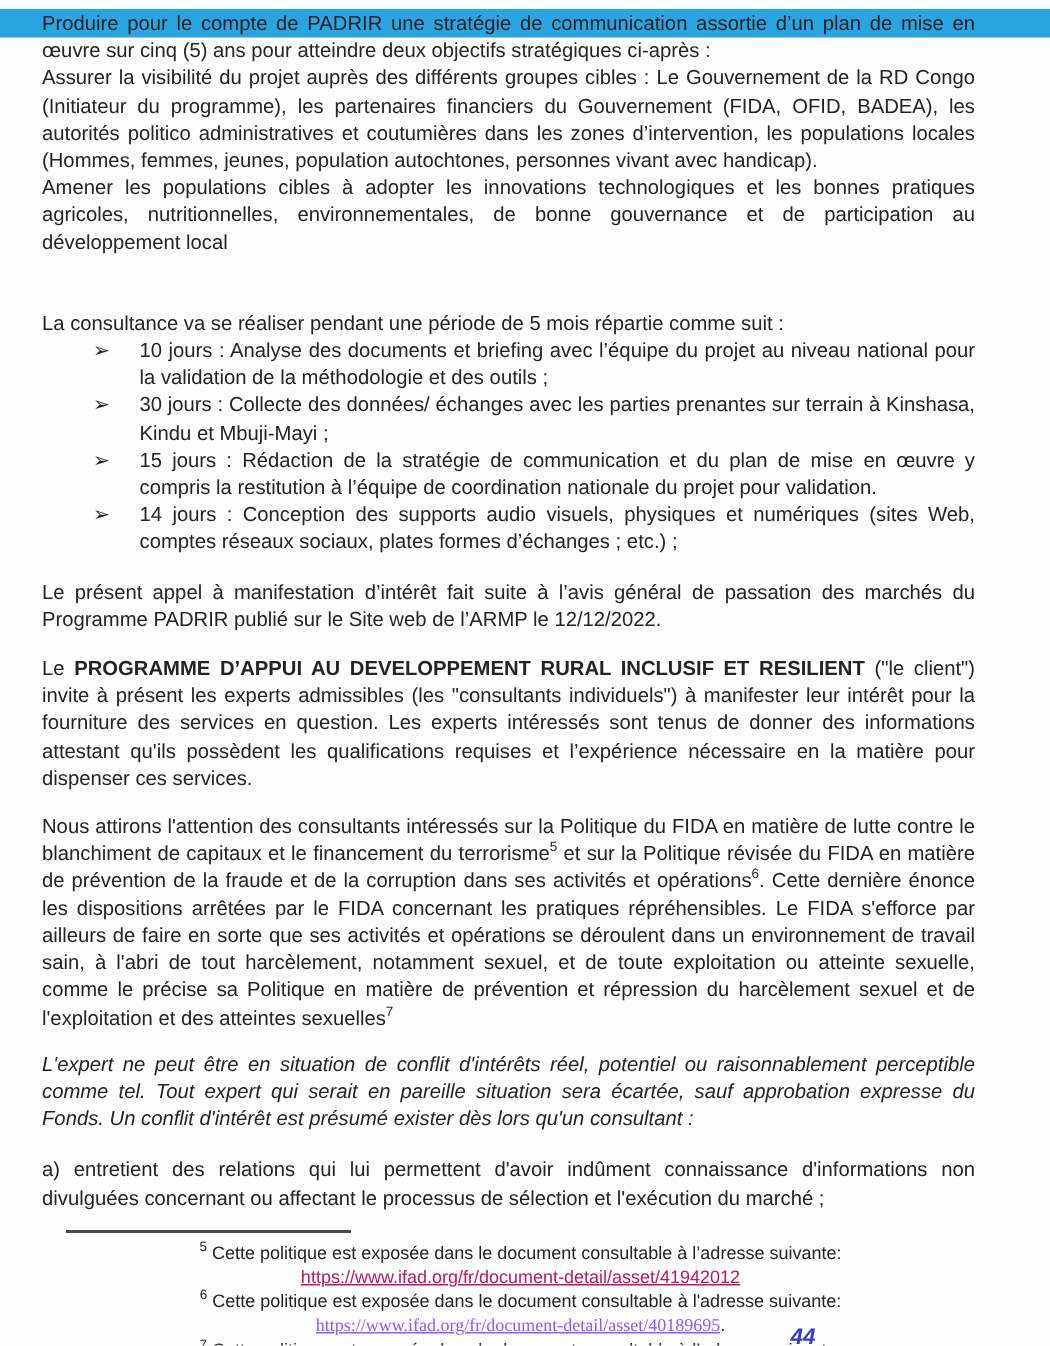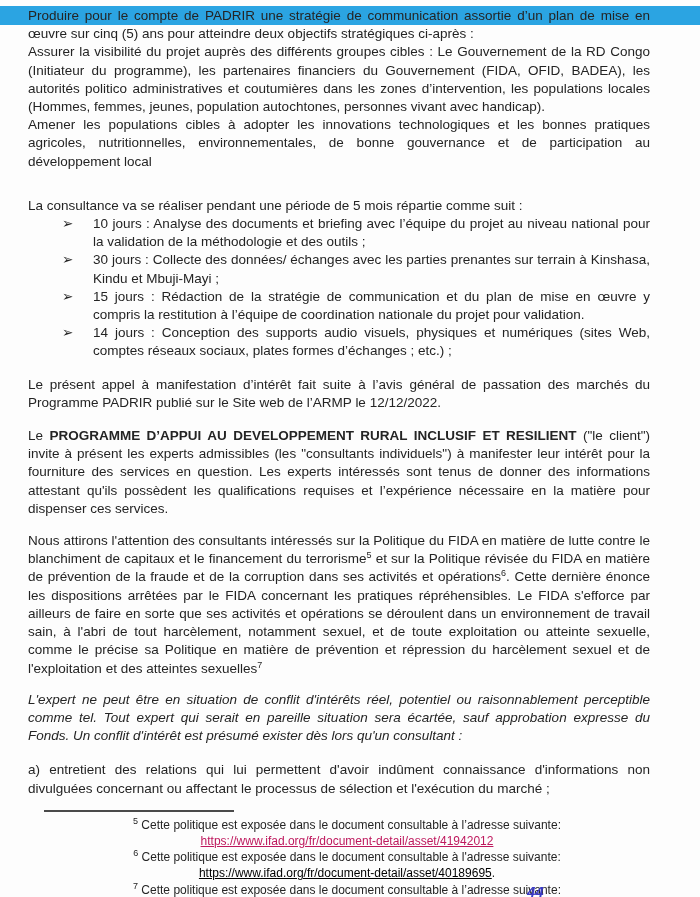--- a/index.html
+++ b/index.html
@@ -57,21 +57,21 @@
 </style>
 </head>
 <body>
 
 <div class="highlight-bar" style="background: rgb(43, 164, 226);"></div>
 
 <div id="doc-content" style="color: rgb(36, 36, 36);">
     <p class="para"><span>Produire pour le compte de PADRIR une stratégie de communication assortie d’un plan de mise en œuvre sur cinq (5) ans pour atteindre deux objectifs stratégiques ci-après :</span></p>
     <p class="para"><span>Assurer la visibilité du projet auprès des différents groupes cibles : Le Gouvernement de la RD Congo (Initiateur du programme), les partenaires financiers du Gouvernement (FIDA, OFID, BADEA), les autorités politico administratives et coutumières dans les zones d’intervention, les populations locales (Hommes, femmes, jeunes, population autochtones, personnes vivant avec handicap).</span></p>
     <p class="para"><span>Amener les populations cibles à adopter les innovations technologiques et les bonnes pratiques agricoles, nutritionnelles, environnementales, de bonne gouvernance et de participation au développement local</span></p>
-    <p class="para" style="margin-top: 26px;"><span>La consultance va se réaliser pendant une période de 5 mois répartie comme suit :</span></p>
+    <p class="para" style="margin-top: 36px;"><span>La consultance va se réaliser pendant une période de 5 mois répartie comme suit :</span></p>
     <div class="bullets">
       <div class="bullet-item">
         <span class="bullet-marker">➢</span>
         <span class="bullet-text"><span>10 jours : Analyse des documents et briefing avec l’équipe du projet au niveau national pour la validation de la méthodologie et des outils ;</span></span>
       </div>
       <div class="bullet-item">
         <span class="bullet-marker">➢</span>
         <span class="bullet-text"><span>30 jours : Collecte des données/ échanges avec les parties prenantes sur terrain à Kinshasa, Kindu et Mbuji-Mayi ;</span></span>
       </div>
       <div class="bullet-item">
@@ -84,18 +84,18 @@
       </div>
     </div>
     <p class="para" style="margin-top: 15px;"><span>Le présent appel à manifestation d’intérêt fait suite à l’avis général de passation des marchés du Programme PADRIR publié sur le Site web de l’ARMP le 12/12/2022.</span></p>
     <p class="para" style="margin-top: 15px;"><span>Le </span><b>PROGRAMME D’APPUI AU DEVELOPPEMENT RURAL INCLUSIF ET RESILIENT</b><span> ("le client") invite à présent les experts admissibles (les "consultants individuels") à manifester leur intérêt pour la fourniture des services en question. Les experts intéressés sont tenus de donner des informations attestant qu'ils possèdent les qualifications requises et l’expérience nécessaire en la matière pour dispenser ces services.</span></p>
     <p class="para" style="margin-top: 14px;"><span>Nous attirons l'attention des consultants intéressés sur la Politique du FIDA en matière de lutte contre le blanchiment de capitaux et le financement du terrorisme</span><sup class="ref">5</sup><span> et sur la Politique révisée du FIDA en matière de prévention de la fraude et de la corruption dans ses activités et opérations</span><sup class="ref">6</sup><span>. Cette dernière énonce les dispositions arrêtées par le FIDA concernant les pratiques répréhensibles. Le FIDA s'efforce par ailleurs de faire en sorte que ses activités et opérations se déroulent dans un environnement de travail sain, à l'abri de tout harcèlement, notamment sexuel, et de toute exploitation ou atteinte sexuelle, comme le précise sa Politique en matière de prévention et répression du harcèlement sexuel et de l'exploitation et des atteintes sexuelles</span><sup class="ref">7</sup></p>
     <p class="para" style="margin-top: 13px; font-style: italic;"><span>L'expert ne peut être en situation de conflit d'intérêts réel, potentiel ou raisonnablement perceptible comme tel. Tout expert qui serait en pareille situation sera écartée, sauf approbation expresse du Fonds. Un conflit d'intérêt est présumé exister dès lors qu'un consultant :</span></p>
     <p class="para" style="margin-top: 16px;"><span>a) entretient des relations qui lui permettent d'avoir indûment connaissance d'informations non divulguées concernant ou affectant le processus de sélection et l'exécution du marché ;</span></p>
     <div class="fn-rule"></div>
     <div class="footnotes">
       <div class="footnote"><sup class="ref">5</sup><span> Cette politique est exposée dans le document consultable à l’adresse suivante:</span><br><a class="fn-link" style="color: #be185d;">https://www.ifad.org/fr/document-detail/asset/41942012</a></div>
-      <div class="footnote"><sup class="ref">6</sup><span> Cette politique est exposée dans le document consultable à l'adresse suivante:</span><br><a class="fn-link" style="color: #000000;">https://www.ifad.org/fr/document-detail/asset/40189695</a><span>.</span></div>
+      <div class="footnote"><sup class="ref">6</sup><span> Cette politique est exposée dans le document consultable à l'adresse suivante:</span><br><a class="fn-link" style="color: #8b5cf6; font-family: Liberation Serif, serif;">https://www.ifad.org/fr/document-detail/asset/40189695</a><span>.</span></div>
       <div class="footnote"><sup class="ref">7</sup><span> Cette politique est exposée dans le document consultable à l’adresse suivante:</span><br></div>
     </div>
   </div>
 
 <div class="page-number" style="color: rgb(59, 59, 196);">44</div>
 
 </body></html>

